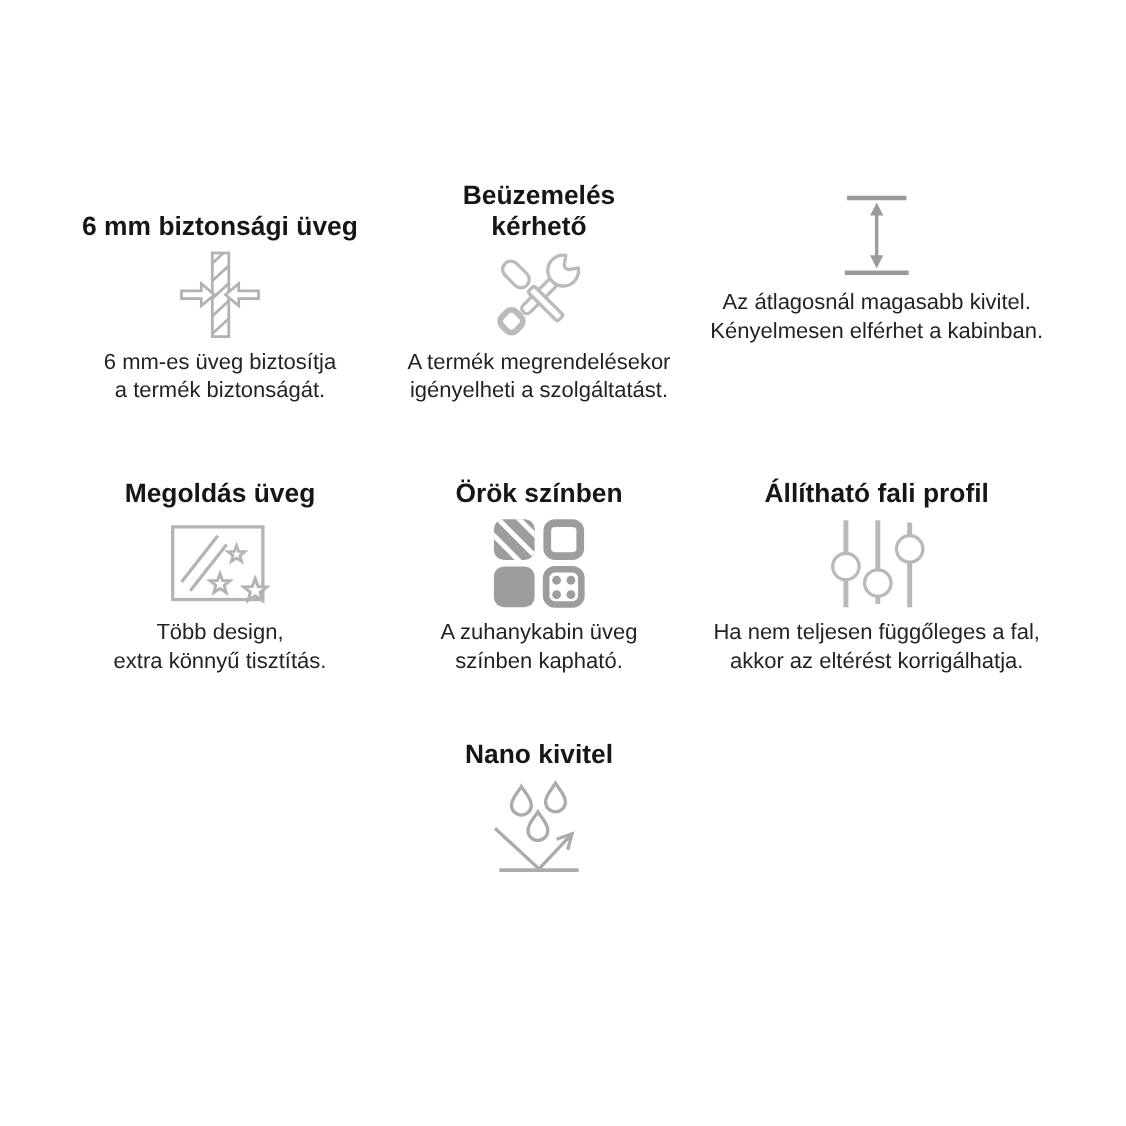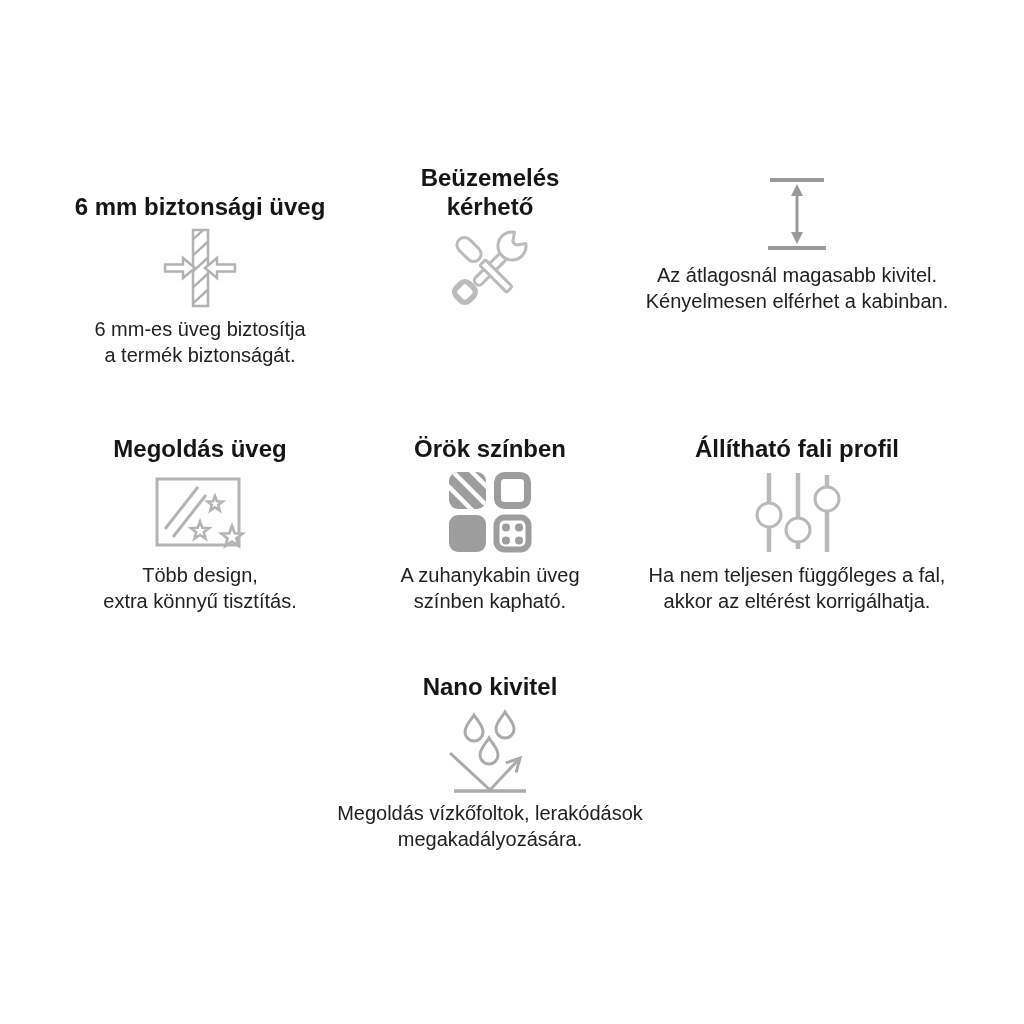--- a/index.html
+++ b/index.html
@@ -74,20 +74,22 @@
         <rect x="22" y="37" width="40" height="9" rx="4" transform="rotate(-45 42 41.5)"></rect>
 
         <path d="M66.4,4.2 A14,14 0 1 0 77.8,15.6 L68.9,17.1 A5,5 0 0 1 64.9,13.1 Z"></path>
 
         <rect x="7" y="14" width="28" height="15" rx="7.5" transform="rotate(45 21 21.5)"></rect>
 
         <rect x="29" y="44" width="38" height="8" rx="2" transform="rotate(45 48 48)"></rect>
       </g>
     </svg>
   </div>
+  <div class="feature-desc">A termék megrendelésekor
+igényelheti a szolgáltatást.</div>
 </div>
 
 <div class="feature row1" id="f3">
   <div class="icon-wrap">
     <svg width="80" height="78" viewBox="0 0 80 78">
       <line x1="13" y1="5" x2="67" y2="5" stroke="#9a9a9a" stroke-width="4"></line>
       <line x1="11" y1="73" x2="69" y2="73" stroke="#9a9a9a" stroke-width="4"></line>
       <line x1="40" y1="16" x2="40" y2="62" stroke="#9a9a9a" stroke-width="3"></line>
       <polygon points="40,9 34,21 46,21" fill="#9a9a9a"></polygon>
       <polygon points="40,69 34,57 46,57" fill="#9a9a9a"></polygon>
@@ -180,15 +182,13 @@
         <use href="#drop" transform="translate(67,18)"></use>
         <use href="#drop" transform="translate(51,44)"></use>
       </g>
       <g fill="none" stroke="#ababab" stroke-width="3">
         <path d="M12,46 L52,83 L82,51"></path>
         <path d="M67.9,55.9 L82,51 L78.1,65.5"></path>
       </g>
       <line x1="16" y1="84" x2="88" y2="84" stroke="#ababab" stroke-width="3.5"></line>
     </svg>
   </div>
-  <div class="feature-desc">Megoldás vízkőfoltok, lerakódások
-megakadályozására.</div>
 </div>
 
 </body></html>

